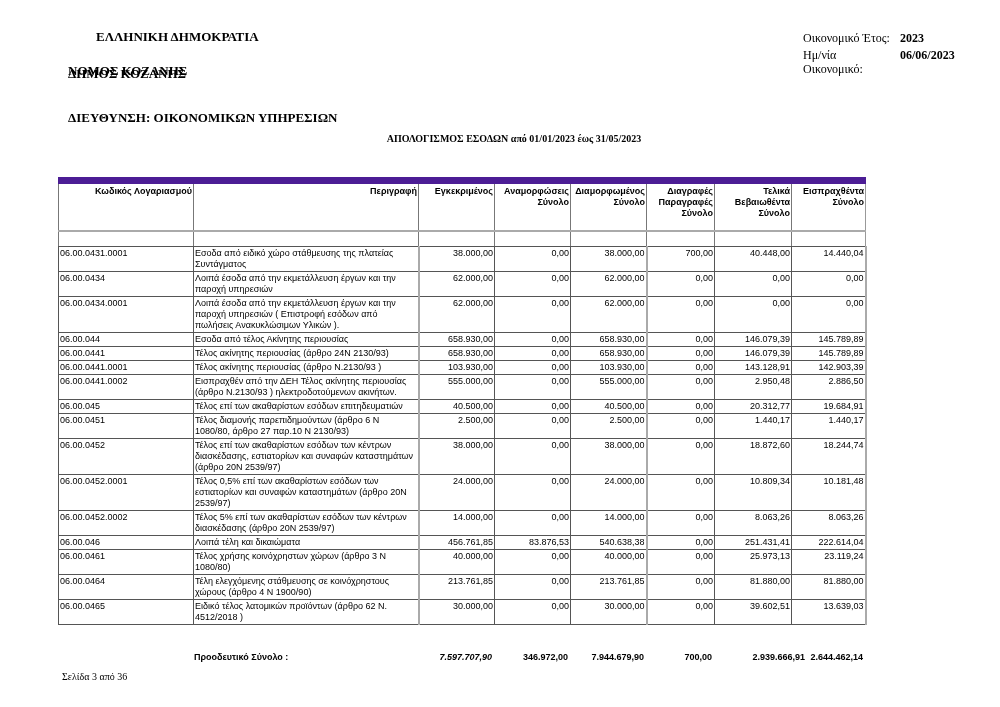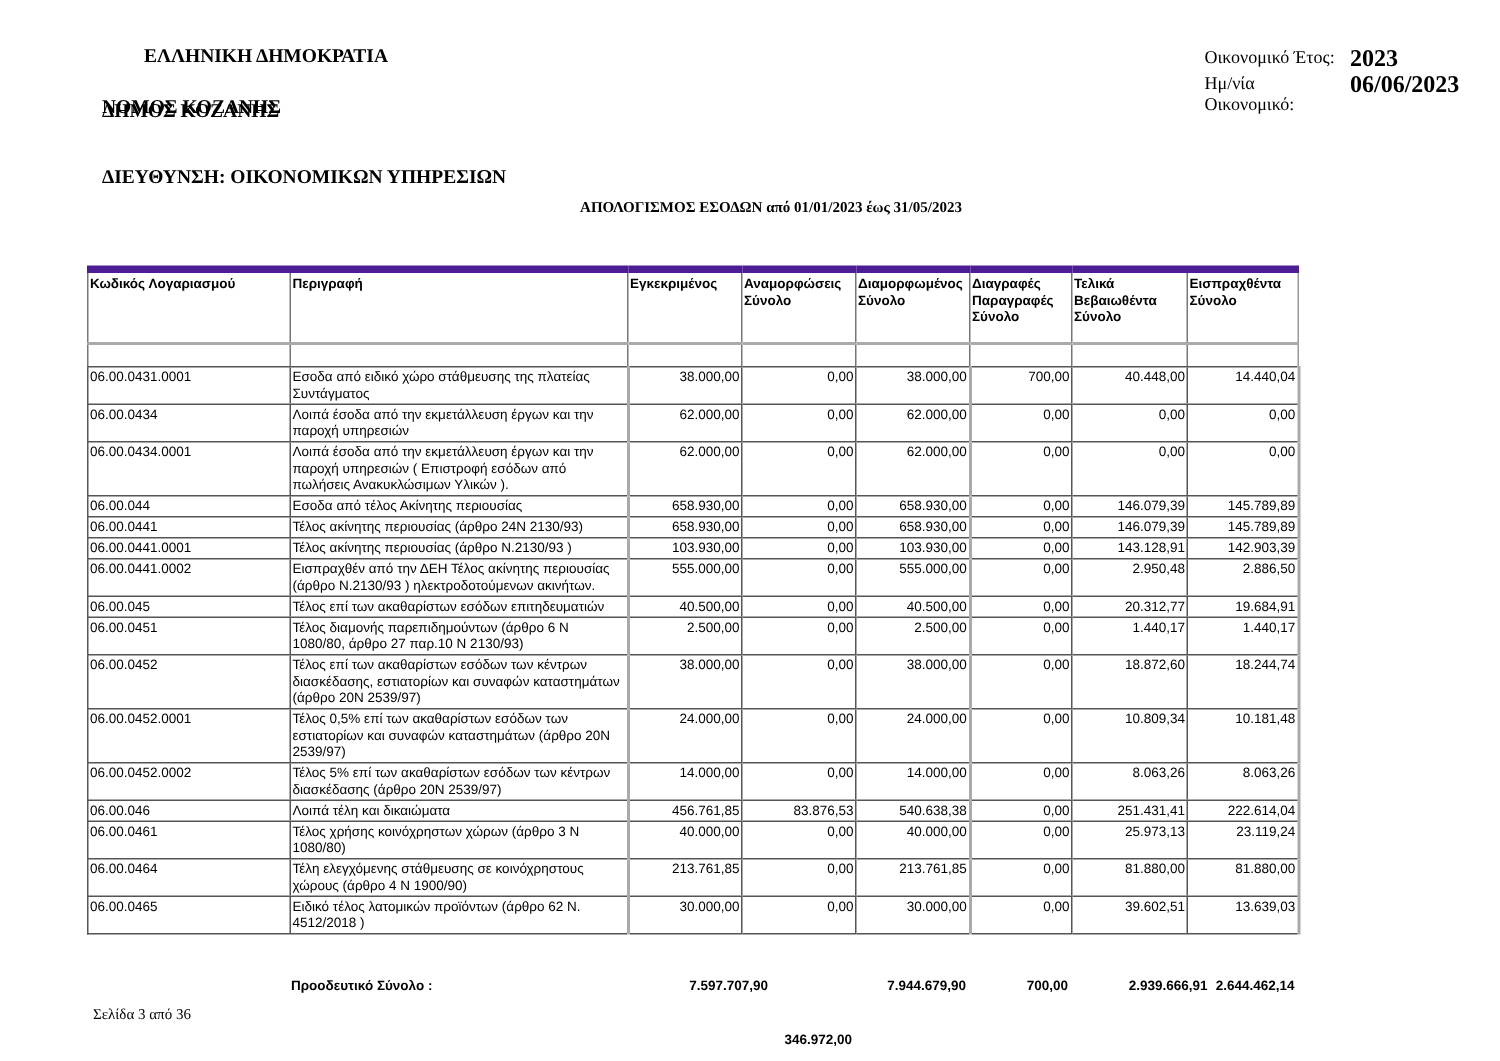--- a/index.html
+++ b/index.html
@@ -6,29 +6,29 @@
   body { width: 1000px; height: 707px; position: relative; overflow: hidden; color: #000; }
   .serif { font-family: "Liberation Serif", "DejaVu Serif", serif; }
   .abs { position: absolute; }
   .hdr-bold { font-weight: bold; font-size: 13px; }
   #country { left: 68px; top: 29px; margin-left: 28px; }
   #prefecture { left: 68px; top: 63px; line-height: 15px; }
   #municipality { left: 68px; top: 66px; }
   #directorate { left: 68px; top: 110px; }
   #report-title { left: 0; width: 1000px; text-align: center; top: 133px; font-weight: bold; font-size: 10px; padding-left: 28px; box-sizing: border-box; }
   .meta-label { font-size: 12px; }
-  .meta-value { font-size: 16px; font-weight: bold; }
+  .meta-value { font-size: 12px; font-weight: bold; }
   #fy-label { left: 803px; top: 31px; }
   #fy-value { left: 900px; top: 31px; }
   #pd-label { left: 803px; top: 48px; line-height: 14px; width: 80px; }
   #pd-value { left: 900px; top: 48px; }
 
   table.grid { position: absolute; left: 58px; top: 177px; border-collapse: collapse; table-layout: fixed; font-family: "Liberation Sans", "DejaVu Sans", sans-serif; font-size: 9px; }
   table.grid td, table.grid th { padding: 0 1px; vertical-align: top; overflow: hidden; }
-  table.grid th { font-weight: bold; text-align: left; height: 44px; border-left: 1px solid #777; border-top: 5px solid #4c1d95; line-height: 11px; padding-top: 2px; }
+  table.grid th { font-weight: bold; text-align: right; height: 44px; border-left: 1px solid #777; border-top: 7px solid #4c1d95; line-height: 11px; padding-top: 2px; }
   table.grid th.first { border-left: 1px solid #777; }
   table.grid th.last { border-right: 1px solid #999; }
   tr.spacer td { height: 14px; border-top: 2px solid #aaa; border-left: 1px solid #777; border-bottom: 1px solid #555; }
   tr.spacer td.last { border-right: 1px solid #999; }
   tr.row td { border-bottom: 1px solid #555; border-left: 1px solid #555; line-height: 11px; padding-top: 1px; padding-bottom: 1px; }
   tr.row td.num { text-align: right; padding-right: 1px; }
   tr.row td.num.gray-l { border-left: 2px solid #aaa; }
   tr.row td.code { border-left: 1px solid #555; padding-left: 1px; }
   tr.row td.last { border-right: 2px solid #aaa; }
   tr.row td.desc { padding-left: 1px; }
@@ -243,21 +243,21 @@
         <td class="num">30.000,00</td>
         <td class="num gray-l">0,00</td>
         <td class="num">39.602,51</td>
         <td class="num last">13.639,03</td>
       </tr>
     </tbody>
 </table>
 
 <div id="totals">
   <div class="cell" style="left:136px; text-align:left;">Προοδευτικό Σύνολο :</div>
-  <div class="cell" style="width: 74px; left: 380px;">7.597.707,90</div>
-  <div class="cell" style="width: 74px; left: 436px; margin-top: 36px;">346.972,00</div>
+  <div class="cell" style="width: 74px; left: 360px; font-style: italic;">7.597.707,90</div>
+  <div class="cell" style="width: 74px; left: 436px;">346.972,00</div>
   <div class="cell" style="width: 74px; left: 512px;">7.944.679,90</div>
   <div class="cell" style="width: 66px; left: 588px;">700,00</div>
   <div class="cell" style="width: 75px; left: 672px;">2.939.666,91</div>
   <div class="cell" style="width: 72px; left: 733px;">2.644.462,14</div>
 </div>
 
 <div class="abs serif" id="page-num">Σελίδα 3 από 36</div>
 
 </body></html>

